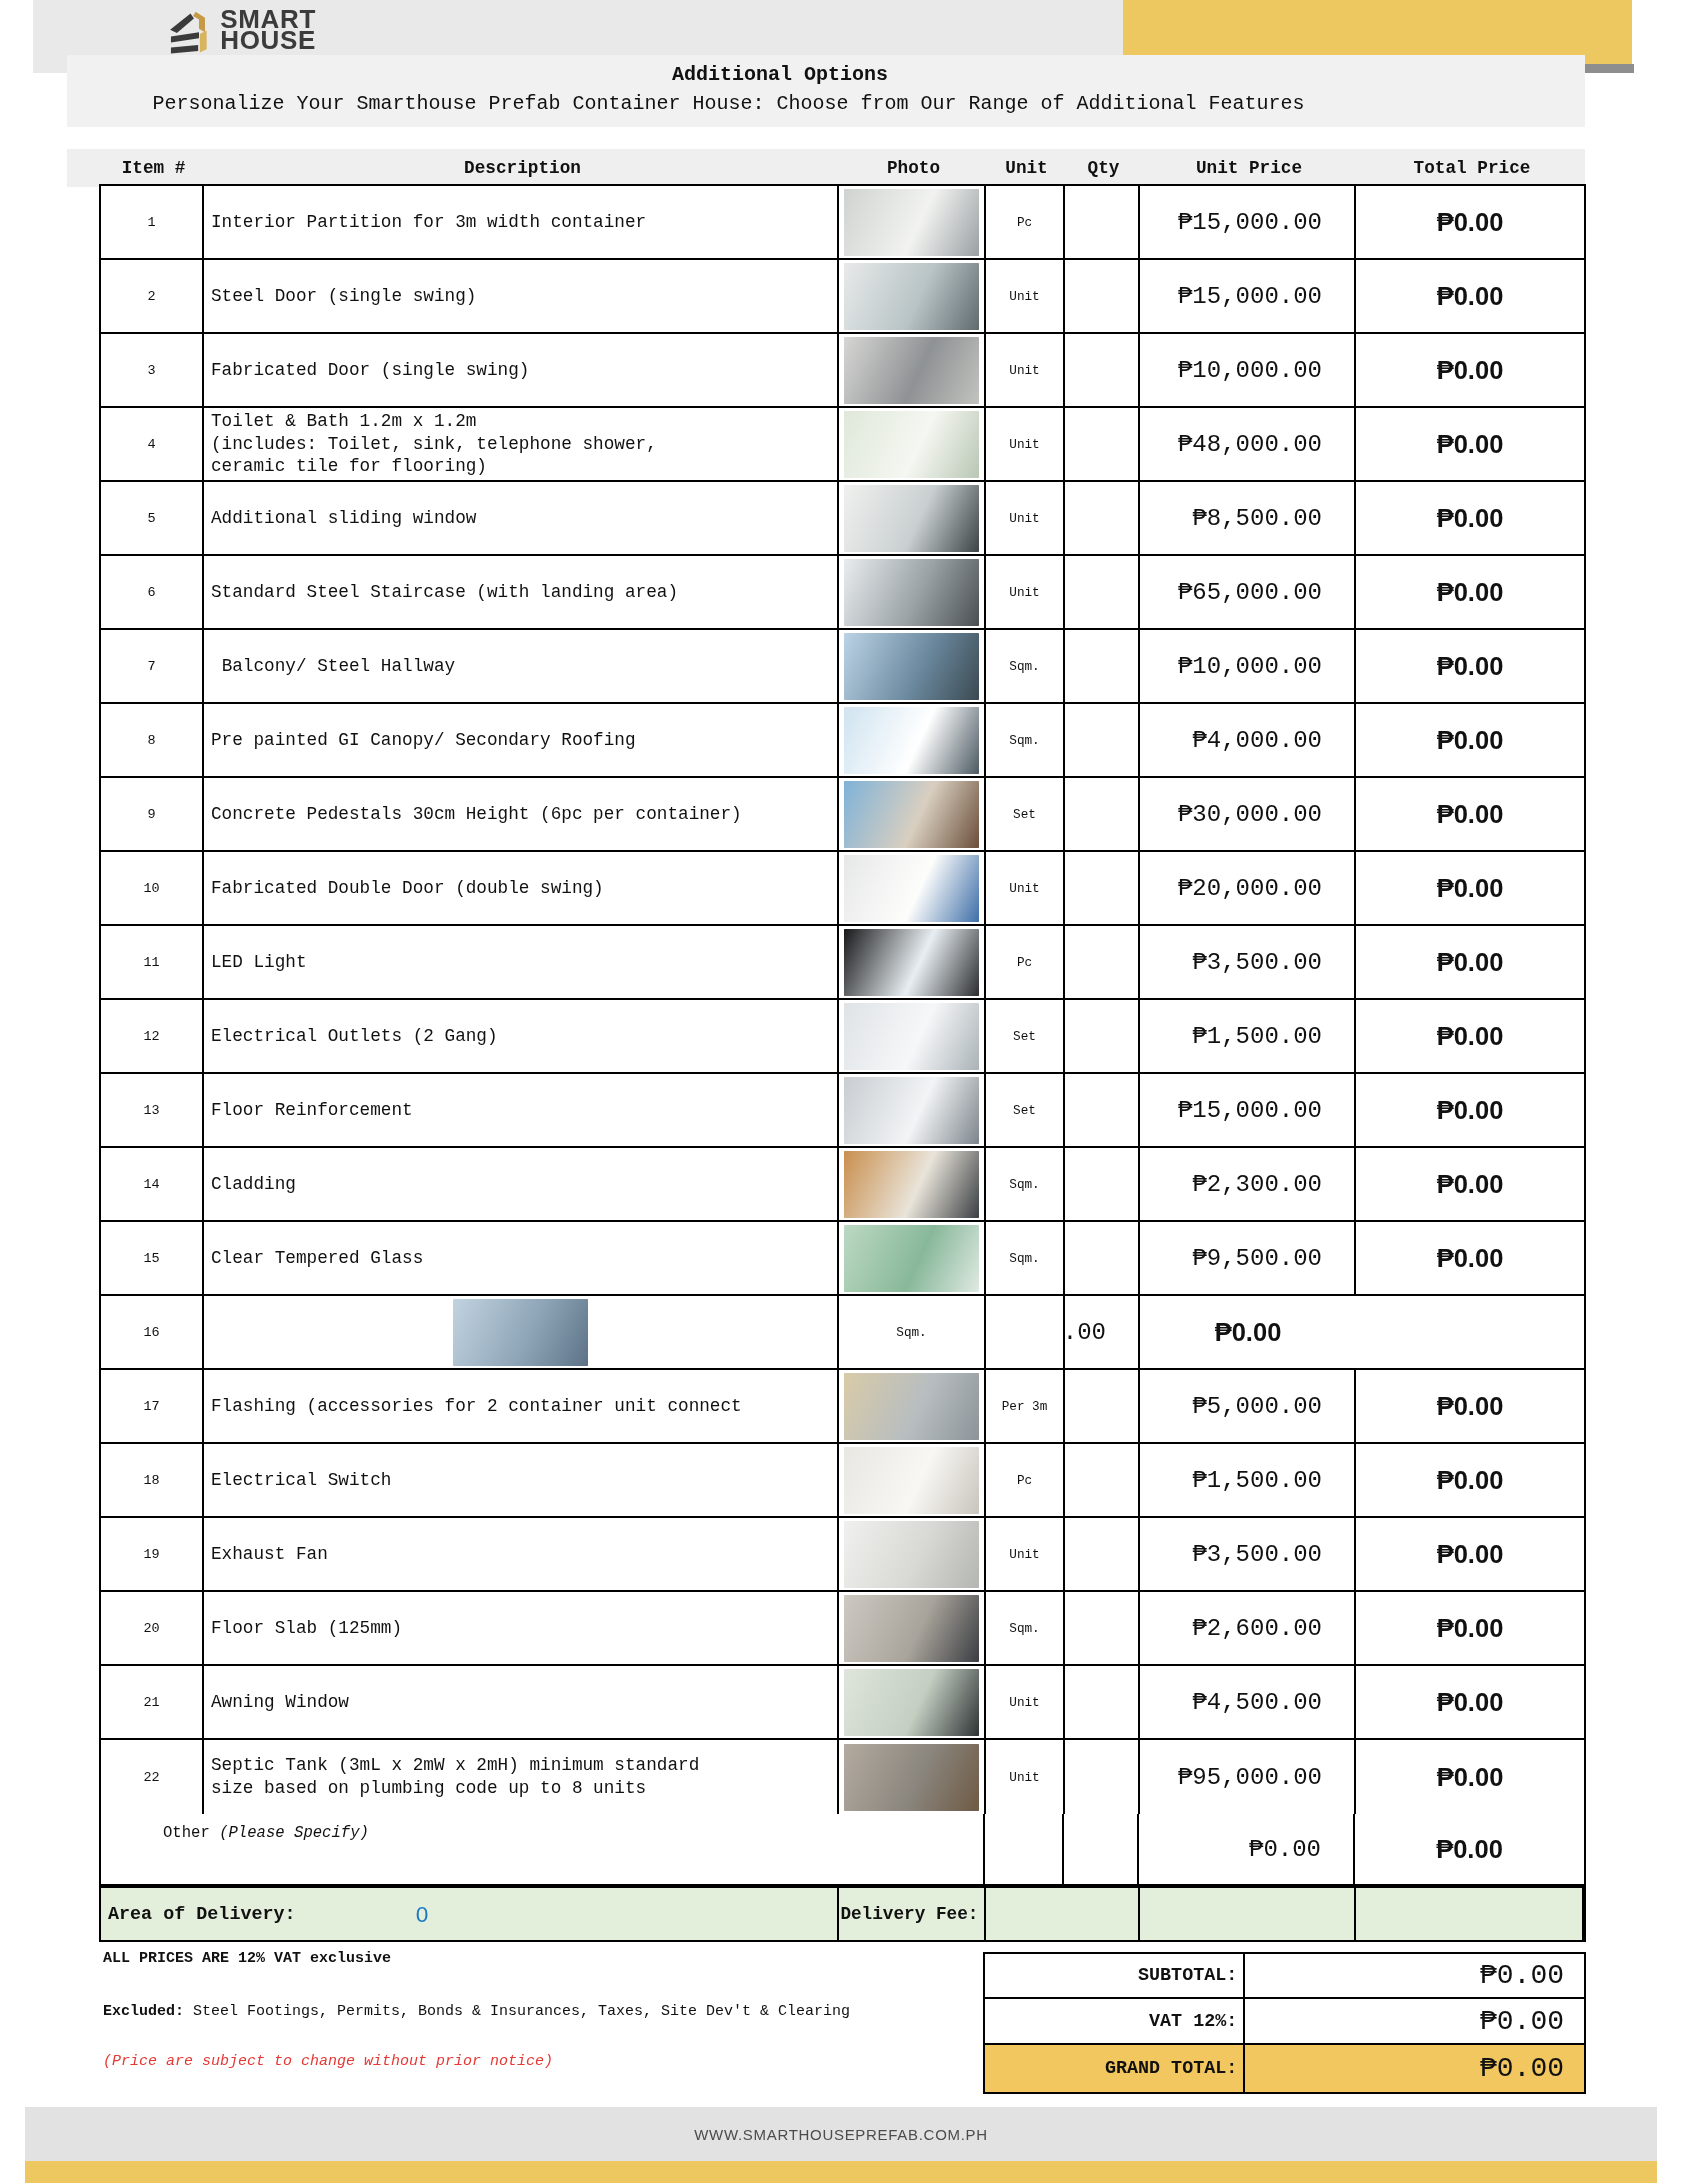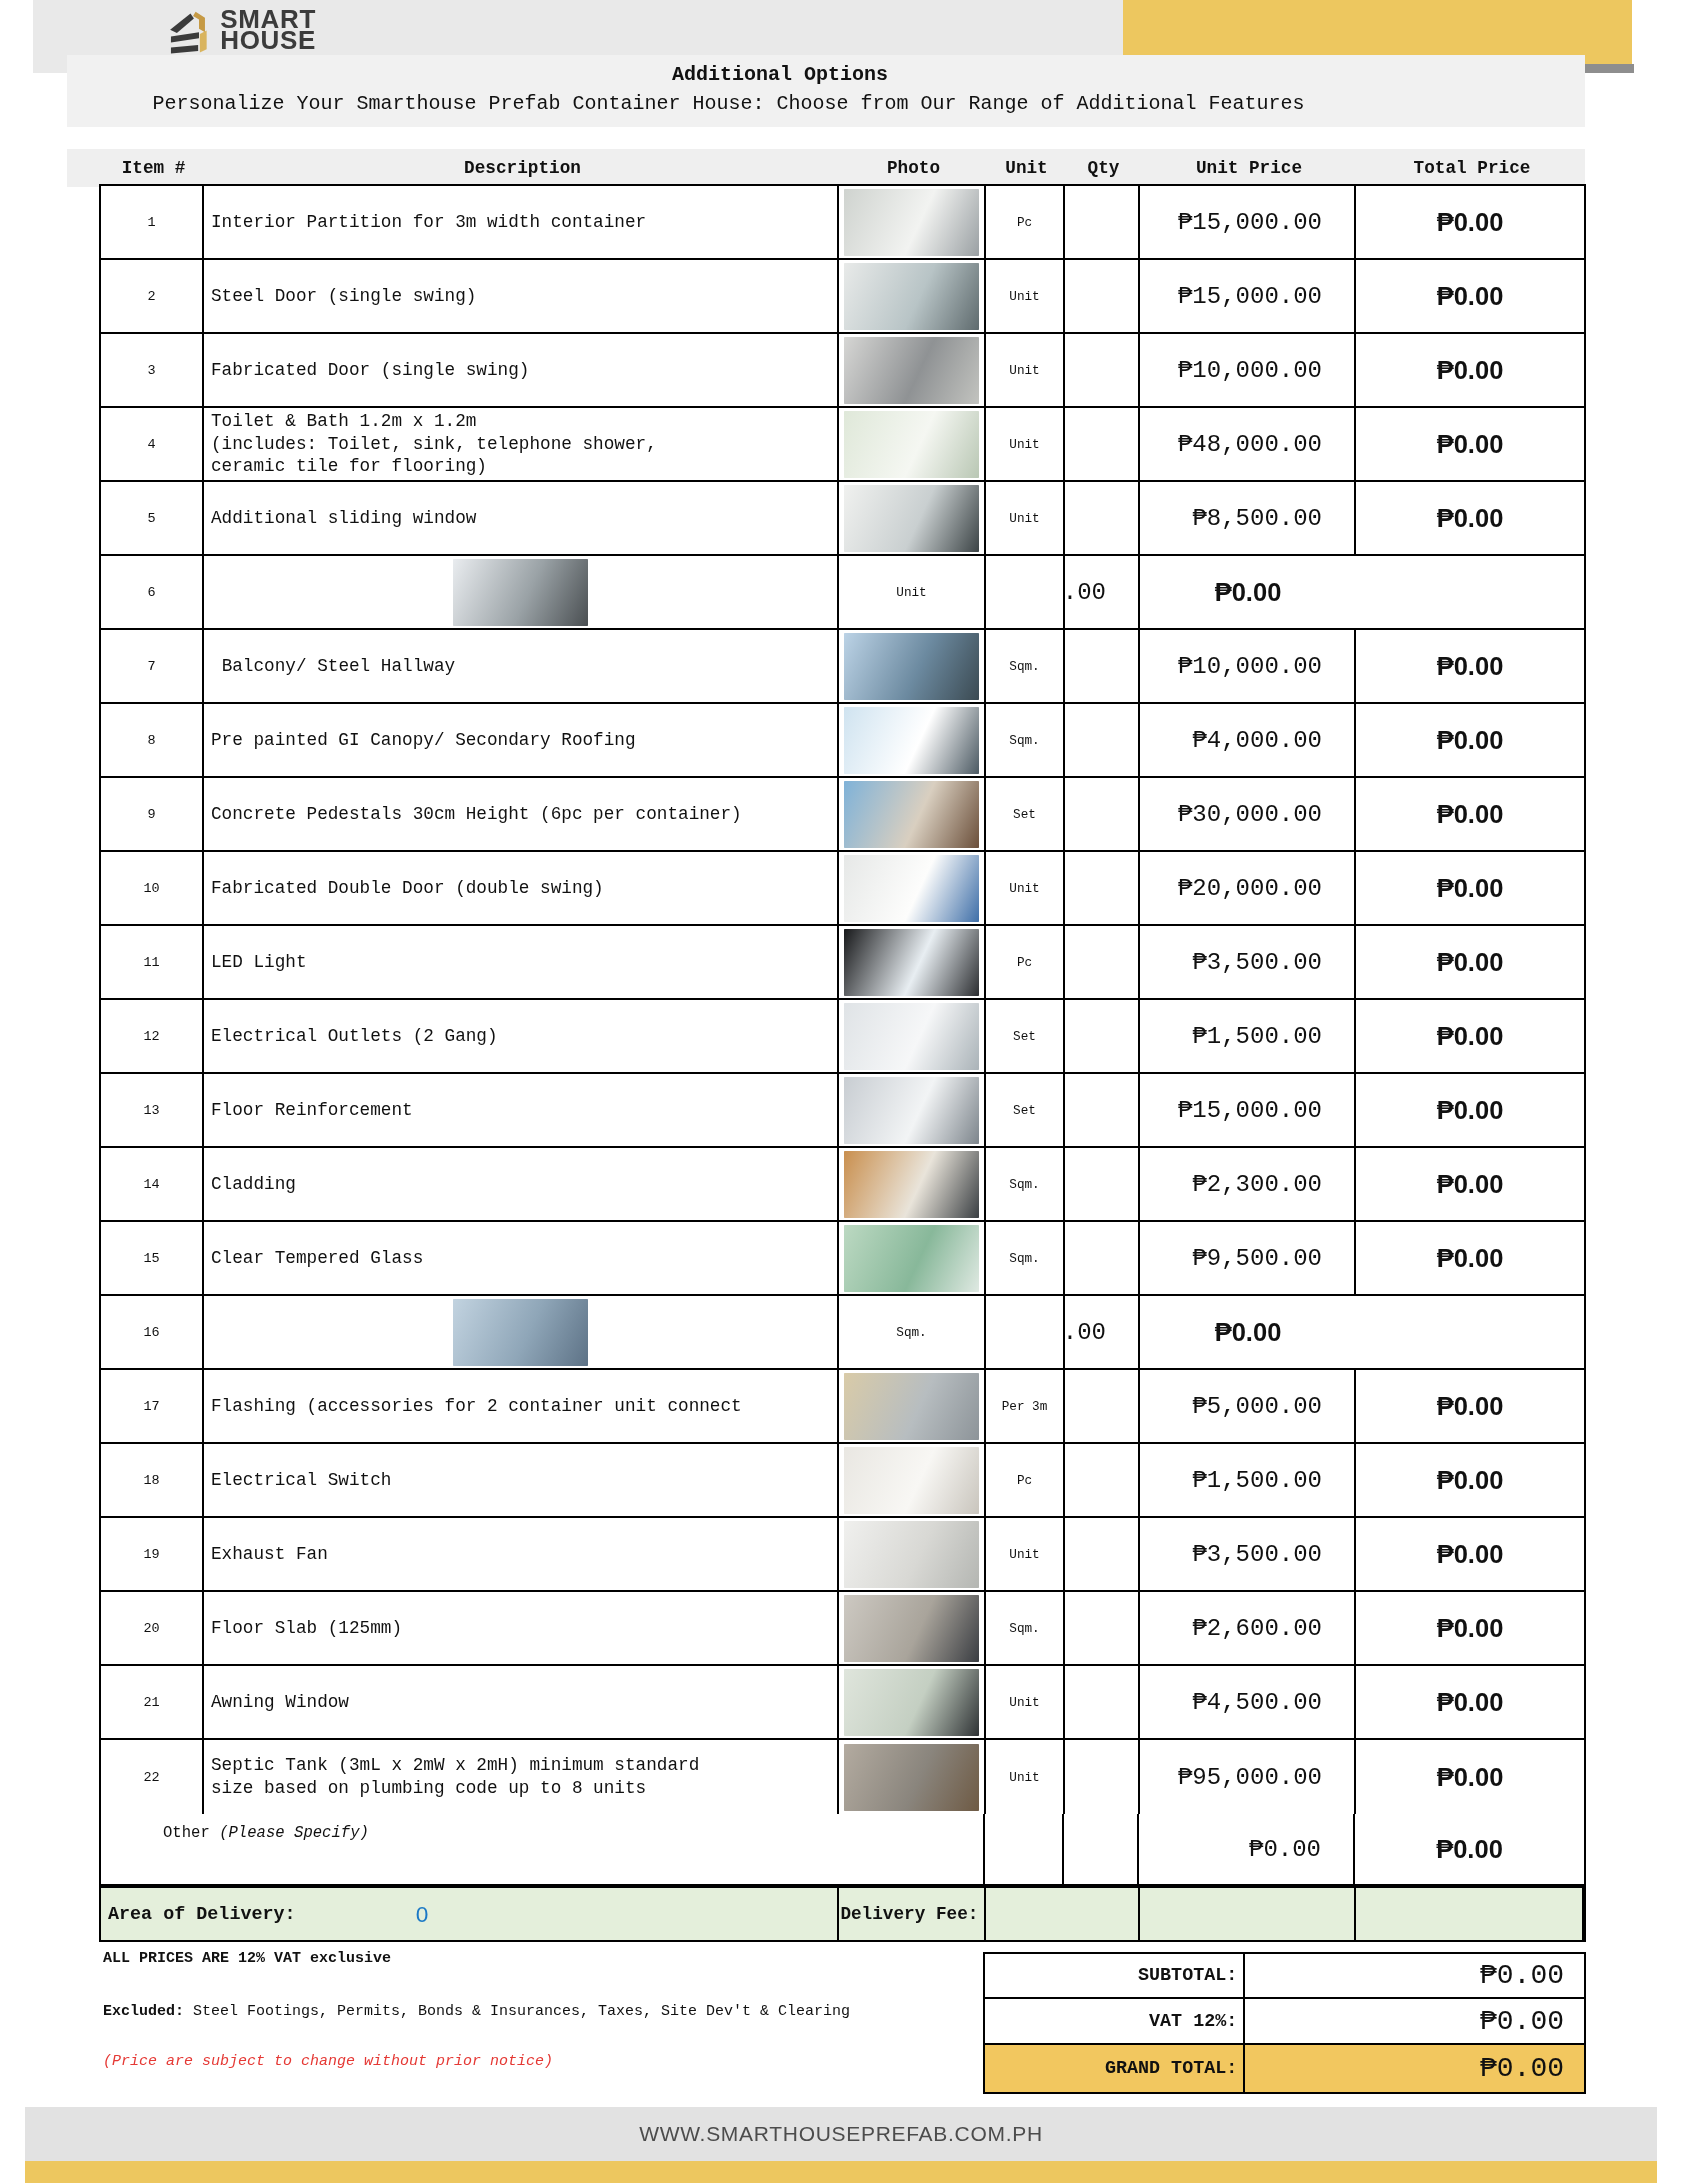--- a/index.html
+++ b/index.html
@@ -68,21 +68,21 @@
     font-size:28px;font-family:"Liberation Mono","DejaVu Sans Mono",monospace;}
   .notes{position:absolute;left:103px;width:850px;font-size:15px;}
   .note-vat{top:1950px;font-weight:bold;}
   .note-excluded{top:2003px;}
   .note-excluded .b{font-weight:bold;}
   .note-red{top:2053px;color:#e53935;font-style:italic;}
   .note{position:absolute;}
   
   .footer-gray{position:absolute;left:25px;top:2107px;width:1632px;height:54px;background:#e2e2e2;
     display:flex;align-items:center;justify-content:center;}
-  .footer-url{font-family:"Liberation Sans","DejaVu Sans",sans-serif;font-size:21px;
+  .footer-url{font-family:"Liberation Sans","DejaVu Sans",sans-serif;font-size:15px;
     letter-spacing:0.7px;color:#4c4c4c;text-decoration:none;}
   .footer-yellow{position:absolute;left:25px;top:2161px;width:1632px;height:22.7px;background:#edc75f;}
 </style>
 </head>
 <body>
 
 <div class="gray-block"></div>
 <div class="yellow-block"></div>
 <div class="gray-tab"></div>
 
@@ -176,20 +176,21 @@
       <div class="photo-thumb" style="background: linear-gradient(115deg, rgb(240, 241, 239) 0%, rgb(201, 207, 208) 55%, rgb(60, 68, 70) 100%);"></div>
     </div>
     <div class="cell c-unit">Unit</div>
     <div class="cell c-qty"></div>
     <div class="cell c-uprice">₱8,500.00</div>
     <div class="cell c-total">₱0.00</div>
   </div>
 
   <div class="row">
     <div class="cell c-num">6</div>
+    <div class="cell c-desc">Standard Steel Staircase (with landing area)</div>
     <div class="cell c-photo">
       <div class="photo-thumb" style="background: linear-gradient(115deg, rgb(233, 236, 239) 0%, rgb(154, 162, 166) 55%, rgb(74, 79, 82) 100%);"></div>
     </div>
     <div class="cell c-unit">Unit</div>
     <div class="cell c-qty"></div>
     <div class="cell c-uprice">₱65,000.00</div>
     <div class="cell c-total">₱0.00</div>
   </div>
 
   <div class="row">

